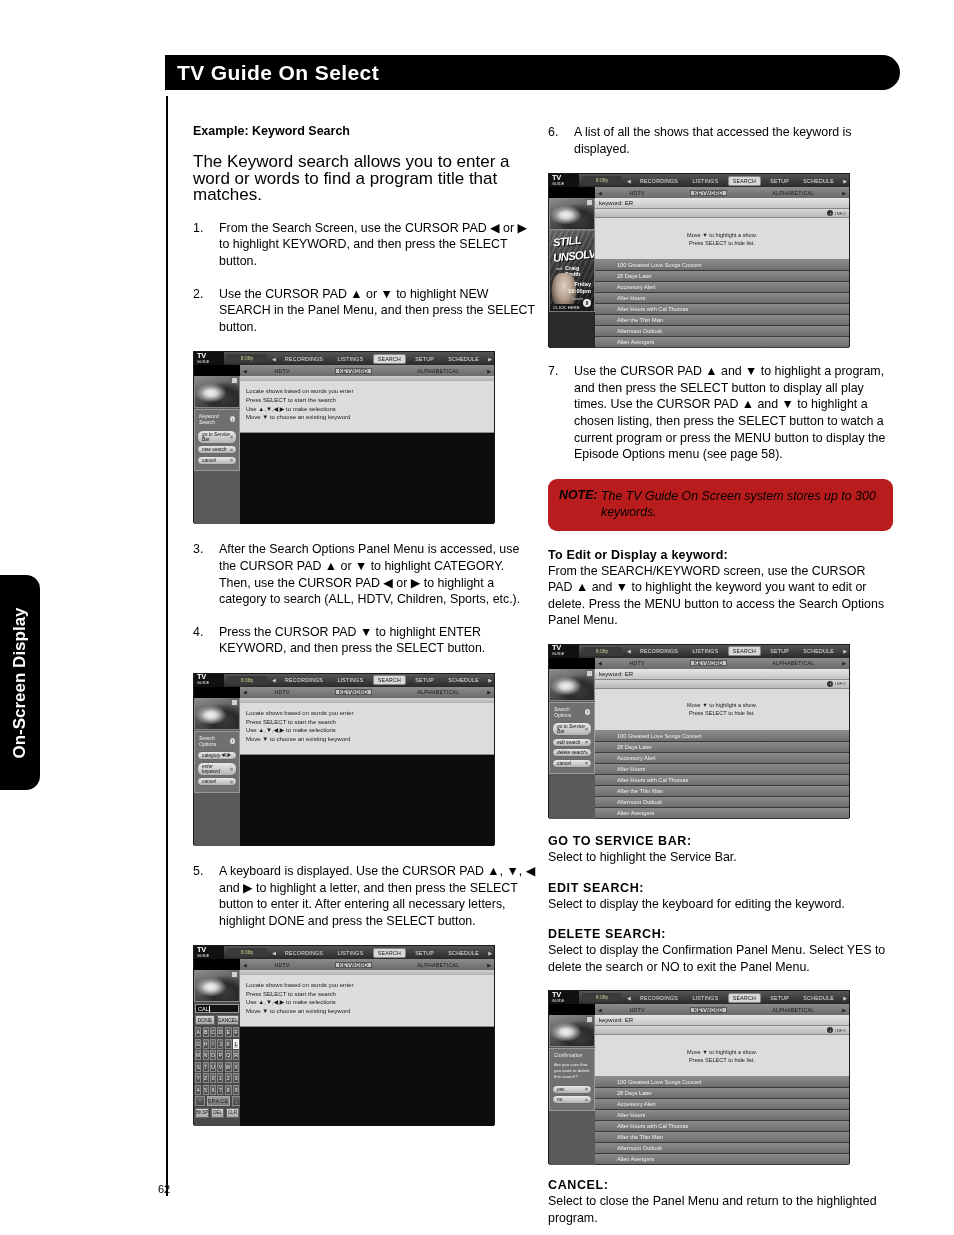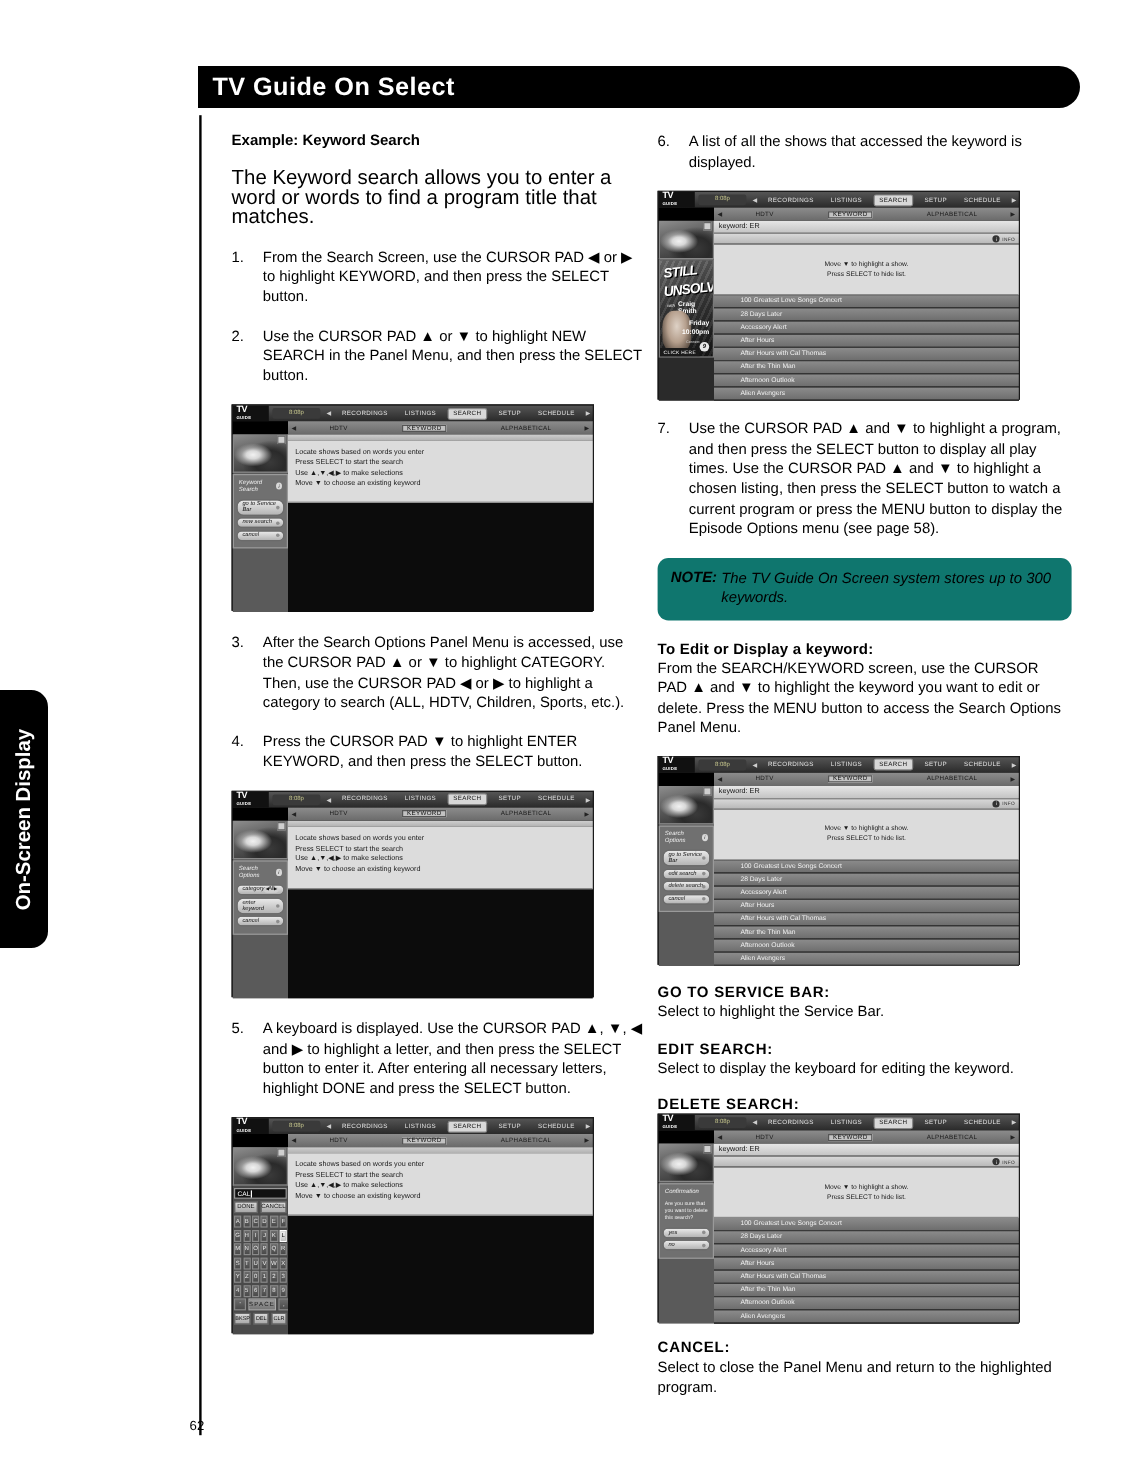--- a/index.html
+++ b/index.html
@@ -32,56 +32,56 @@
     white-space:nowrap; color:#fff; font-size:17px; font-weight:bold;
   }
 
   
   #rule-left  { position:absolute; left:166px; top:96px; width:2px; height:1100px; background:#000; }
 
   
   #page-number { position:absolute; left:158px; top:1183px; font-size:11px; }
 
   
-  .col { position:absolute; top:110px; width:345px; }
+  .col { position:absolute; top:124px; width:345px; }
   #col-left  { left:193px; }
   #col-right { left:548px; }
 
   .h-bold { font-size:12.5px; font-weight:bold; margin-bottom:16px; }
   p.body  { font-size:17px; line-height:16.6px; margin-bottom:16px; }
   .step { display:flex; margin-bottom:16px; }
   .step .num { width:26px; flex:0 0 26px; font-size:12.4px; line-height:16.6px; }
   .step .txt { flex:1; font-size:12.4px; line-height:16.6px; }
 
   .sec-head { font-size:12.5px; font-weight:bold; letter-spacing:0.2px; margin-bottom:1px; }
   .sec-head.caps { letter-spacing:0.6px; }
   .sec-body { font-size:12.4px; line-height:16.6px; margin-bottom:15px; }
 
   .note-box {
-    background:#0f766e; border-radius:9px; padding:9px 11px 10px 11px;
+    background:#b91c1c; border-radius:9px; padding:9px 11px 10px 11px;
     margin-bottom:17px; display:flex;
   }
   .note-box .nlabel { font-weight:bold; font-style:italic; font-size:12.4px; flex:0 0 42px; }
   .note-box .ntext  { font-style:italic; font-size:12.4px; line-height:16.4px; }
 
   
   .tvshot {
     width:302px; background:#000; border:1px solid #1a1a1a;
     position:relative; margin-bottom:6px; user-select:none;
   }
   .tvshot.tall { height:172px; }
 
   .tg-topbar {
     height:13px; background:linear-gradient(#555,#2a2a2a);
     display:flex; align-items:center; position:relative;
   }
   .tg-logo {
     width:30px; height:13px; background:#111; color:#fff;
-    font-size:6px; font-weight:bold; line-height:6px;
-    display:flex; flex-direction:column; justify-content:space-between;
+    font-size:6px; font-weight:normal; line-height:6px;
+    display:flex; flex-direction:column; justify-content:center;
     padding-left:3px; flex:0 0 30px;
   }
   .tg-logo b { font-size:7.5px; letter-spacing:-0.3px; }
   .tg-logo i { font-size:3.6px; font-style:normal; letter-spacing:0.2px; }
   .tg-clock {
     flex:0 0 40px; text-align:center; color:#c9c98f; font-size:5px;
     background:#3a3a3a; margin:2px 3px; border-radius:2px; line-height:9px;
   }
   .tg-arrow { color:#cfcfcf; font-size:5px; padding:0 2px; }
   .tg-menu { flex:1; display:flex; justify-content:space-around; align-items:center; }
@@ -660,20 +660,21 @@
     </div>
   </div>
 
   <div class="sec-head caps">GO TO SERVICE BAR:</div>
   <div class="sec-body">Select to highlight the Service Bar.</div>
 
   <div class="sec-head caps">EDIT SEARCH:</div>
   <div class="sec-body">Select to display the keyboard for editing the keyword.</div>
 
   <div class="sec-head caps">DELETE SEARCH:</div>
+  <div class="sec-body">Select to display the Confirmation Panel Menu. Select YES to delete the search or NO to exit the Panel Menu.</div>
 
   <div class="tvshot" style="height:174px;margin:0 0 14px 0;">
     <div class="tg-topbar">
       <div class="tg-logo">
         <b>TV</b>
         <i>GUIDE</i>
       </div>
       <div class="tg-clock">8:08p</div>
       <div class="tg-arrow">◀</div>
       <div class="tg-menu">

